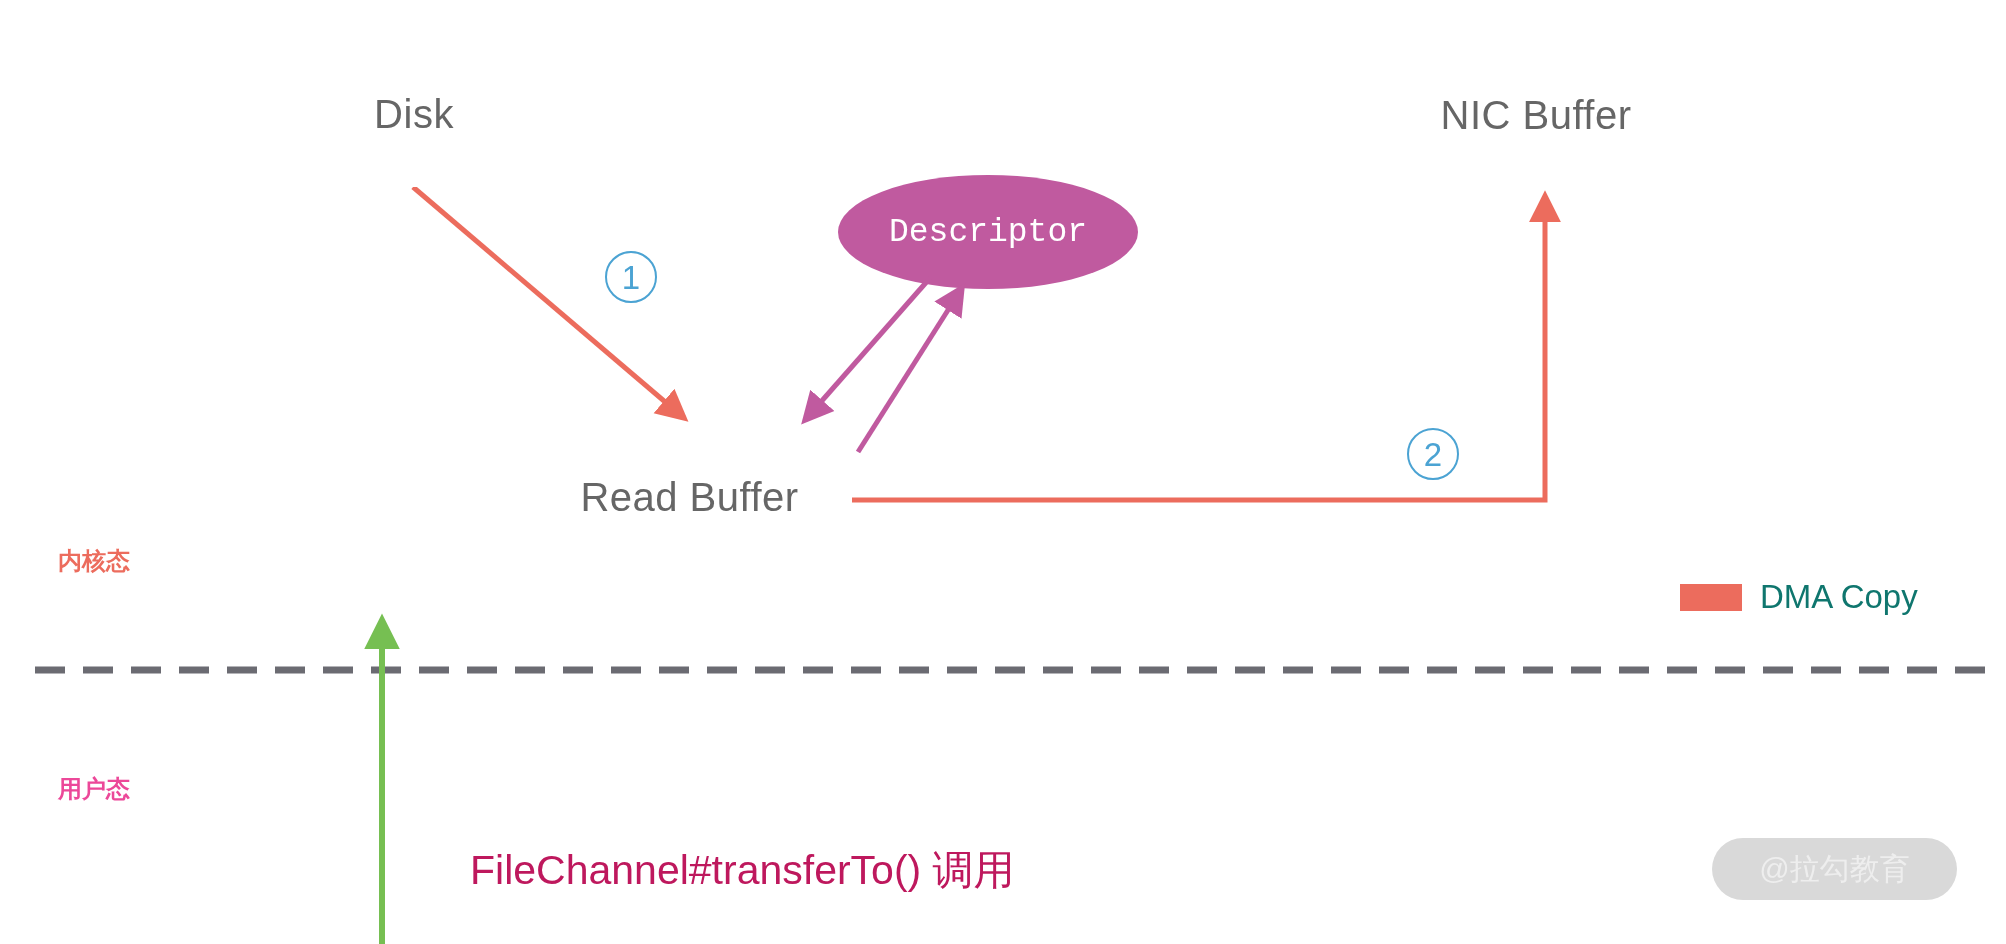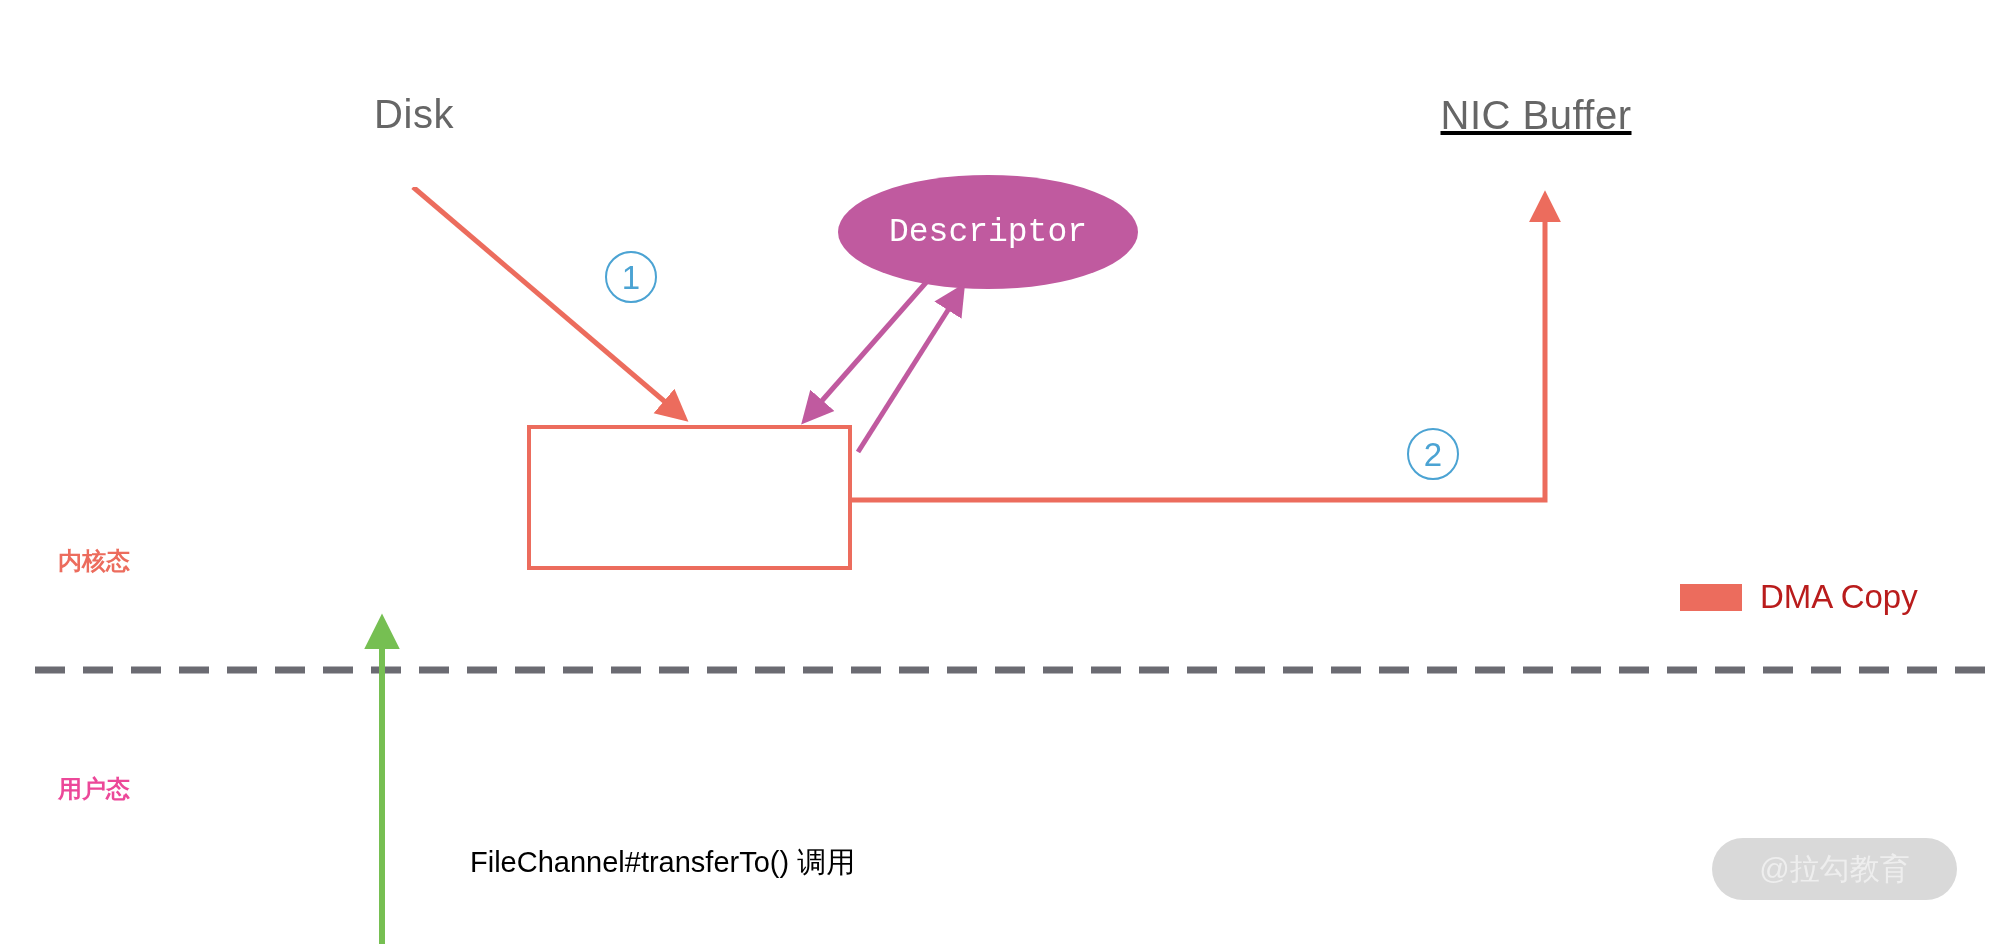--- a/index.html
+++ b/index.html
@@ -36,21 +36,21 @@
   }
   .node-label {
     color: #666666;
     font-size: 40px;
     font-family: "Liberation Sans", sans-serif;
     letter-spacing: 0.5px;
     white-space: nowrap;
   }
 
   #disk-box   { left: 250px; top: 42px;  width: 328px; height: 145px; }
-  #nic-box    { left: 1372px; top: 43px; width: 328px; height: 145px; text-decoration: underline; }
+  #nic-box    { left: 1372px; top: 43px; width: 328px; height: 145px; }
   #read-box   { left: 527px; top: 425px; width: 325px; height: 145px; }
 
   .ellipse-label {
     position: absolute;
     left: 838px;
     top: 206px;
     width: 300px;
     height: 52px;
     display: flex;
     align-items: center;
@@ -87,42 +87,42 @@
     font-family: "Liberation Sans", sans-serif;
     white-space: nowrap;
   }
   #kernel-mode { left: 58px; top: 545px; color: #ec6c5d; }
   #user-mode   { left: 58px; top: 773px; color: #ec4899; }
 
   #transfer-call {
     position: absolute;
     left: 470px;
     top: 843px;
-    font-size: 29px;
-    color: #000000;
+    font-size: 41px;
+    color: #be185d;
     font-family: "Liberation Sans", sans-serif;
     white-space: nowrap;
   }
 
   #legend {
     position: absolute;
     left: 1680px;
     top: 578px;
     display: flex;
     align-items: center;
     gap: 18px;
   }
   #legend-swatch {
     width: 62px;
     height: 27px;
     background: #ec6c5d;
   }
   #legend-label {
     font-size: 33px;
-    color: #b91c1c;
+    color: #0f766e;
     font-family: "Liberation Sans", sans-serif;
     white-space: nowrap;
   }
 
   #watermark {
     position: absolute;
     left: 1712px;
     top: 838px;
     width: 245px;
     height: 62px;
@@ -175,20 +175,23 @@
   </svg>
 
   <div class="node-box" id="disk-box">
     <span class="node-label">Disk</span>
   </div>
 
   <div class="node-box" id="nic-box">
     <span class="node-label">NIC Buffer</span>
   </div>
 
+  <div class="node-box" id="read-box">
+    <span class="node-label">Read Buffer</span>
+  </div>
 
   <div class="ellipse-label">Descriptor</div>
 
   <div class="step-badge" id="step-1">1</div>
   <div class="step-badge" id="step-2">2</div>
 
   <div class="mode-label" id="kernel-mode">内核态</div>
   <div class="mode-label" id="user-mode">用户态</div>
 
   <div id="transfer-call">FileChannel#transferTo() 调用</div>

